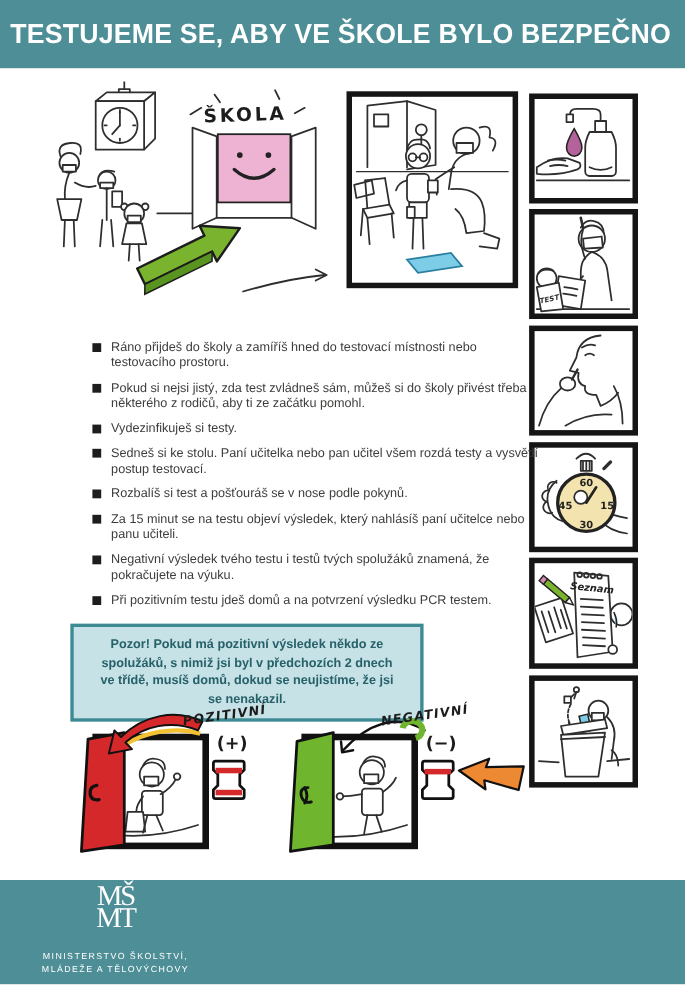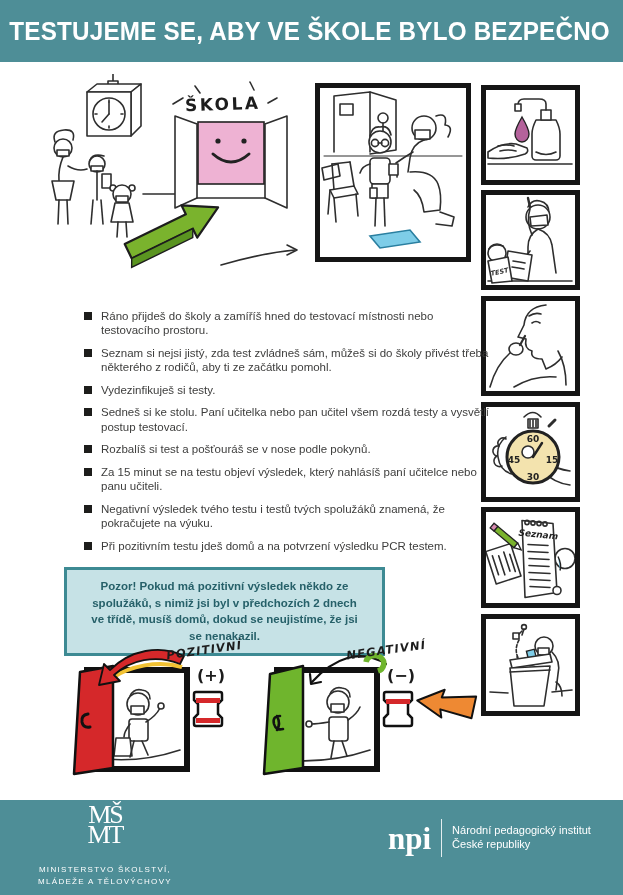--- a/index.html
+++ b/index.html
@@ -319,21 +319,21 @@
     </svg>
   </div>
 
   <ul class="instructions">
     <li>
         <span class="sq"></span>
         <span>Ráno přijdeš do školy a zamíříš hned do testovací místnosti nebo testovacího prostoru.</span>
       </li>
     <li>
         <span class="sq"></span>
-        <span>Seznam si nejsi jistý, zda test zvládneš sám, můžeš si do školy přivést třeba některého z rodičů, aby ti ze začátku pomohl.</span>
+        <span>Pokud si nejsi jistý, zda test zvládneš sám, můžeš si do školy přivést třeba některého z rodičů, aby ti ze začátku pomohl.</span>
       </li>
     <li>
         <span class="sq"></span>
         <span>Vydezinfikuješ si testy.</span>
       </li>
     <li>
         <span class="sq"></span>
         <span>Sedneš si ke stolu. Paní učitelka nebo pan učitel všem rozdá testy a vysvětlí postup testovací.</span>
       </li>
     <li>
@@ -425,23 +425,15 @@
     <div class="msmt">
       <div class="msmt-mono">
         <span>MŠ</span>
         <span>MT</span>
       </div>
       <div class="msmt-text">
         <div>MINISTERSTVO ŠKOLSTVÍ,</div>
         <div>MLÁDEŽE A TĚLOVÝCHOVY</div>
       </div>
     </div>
-    <div class="npi">
-      <span class="npi-abbr">npi</span>
-      <span class="npi-divider"></span>
-      <div class="npi-text">
-        <div>Národní pedagogický institut</div>
-        <div>České republiky</div>
-      </div>
-    </div>
   </div>
 
 </div>
 
 </body></html>

